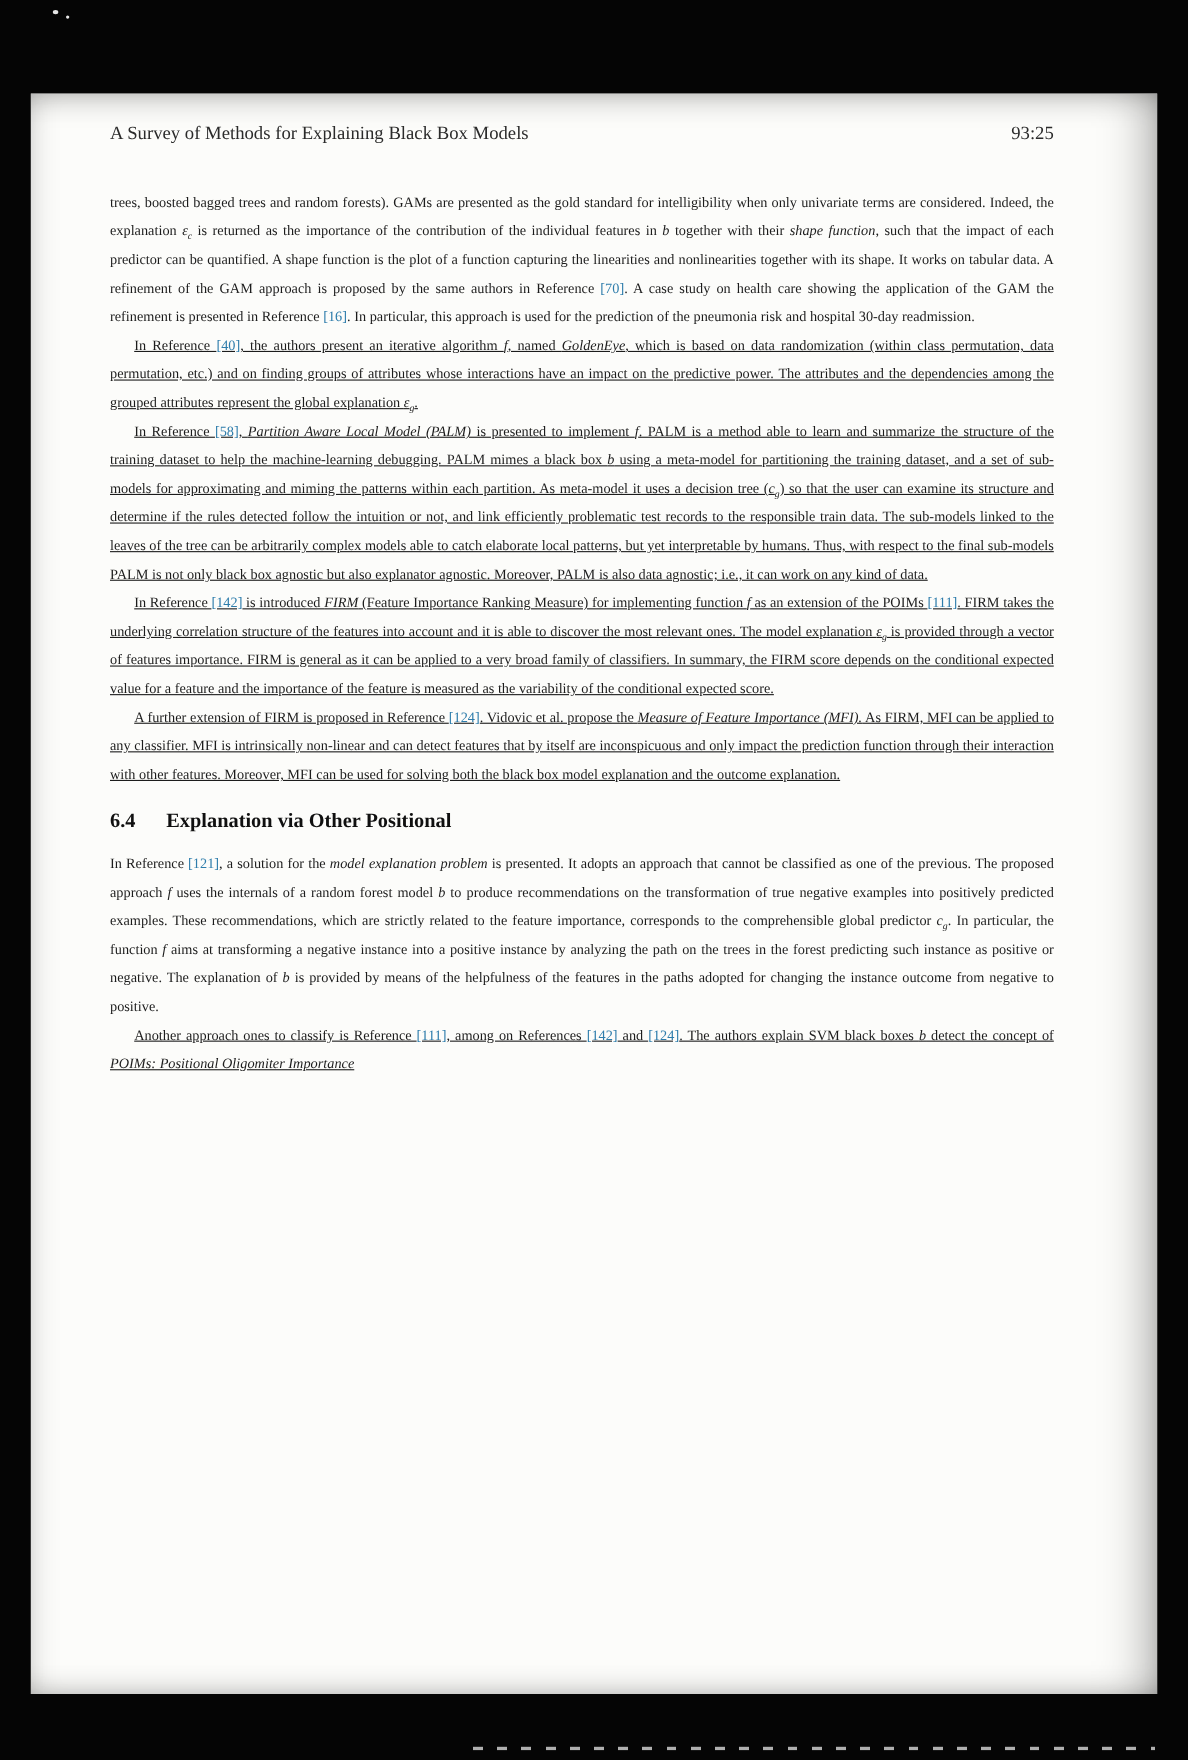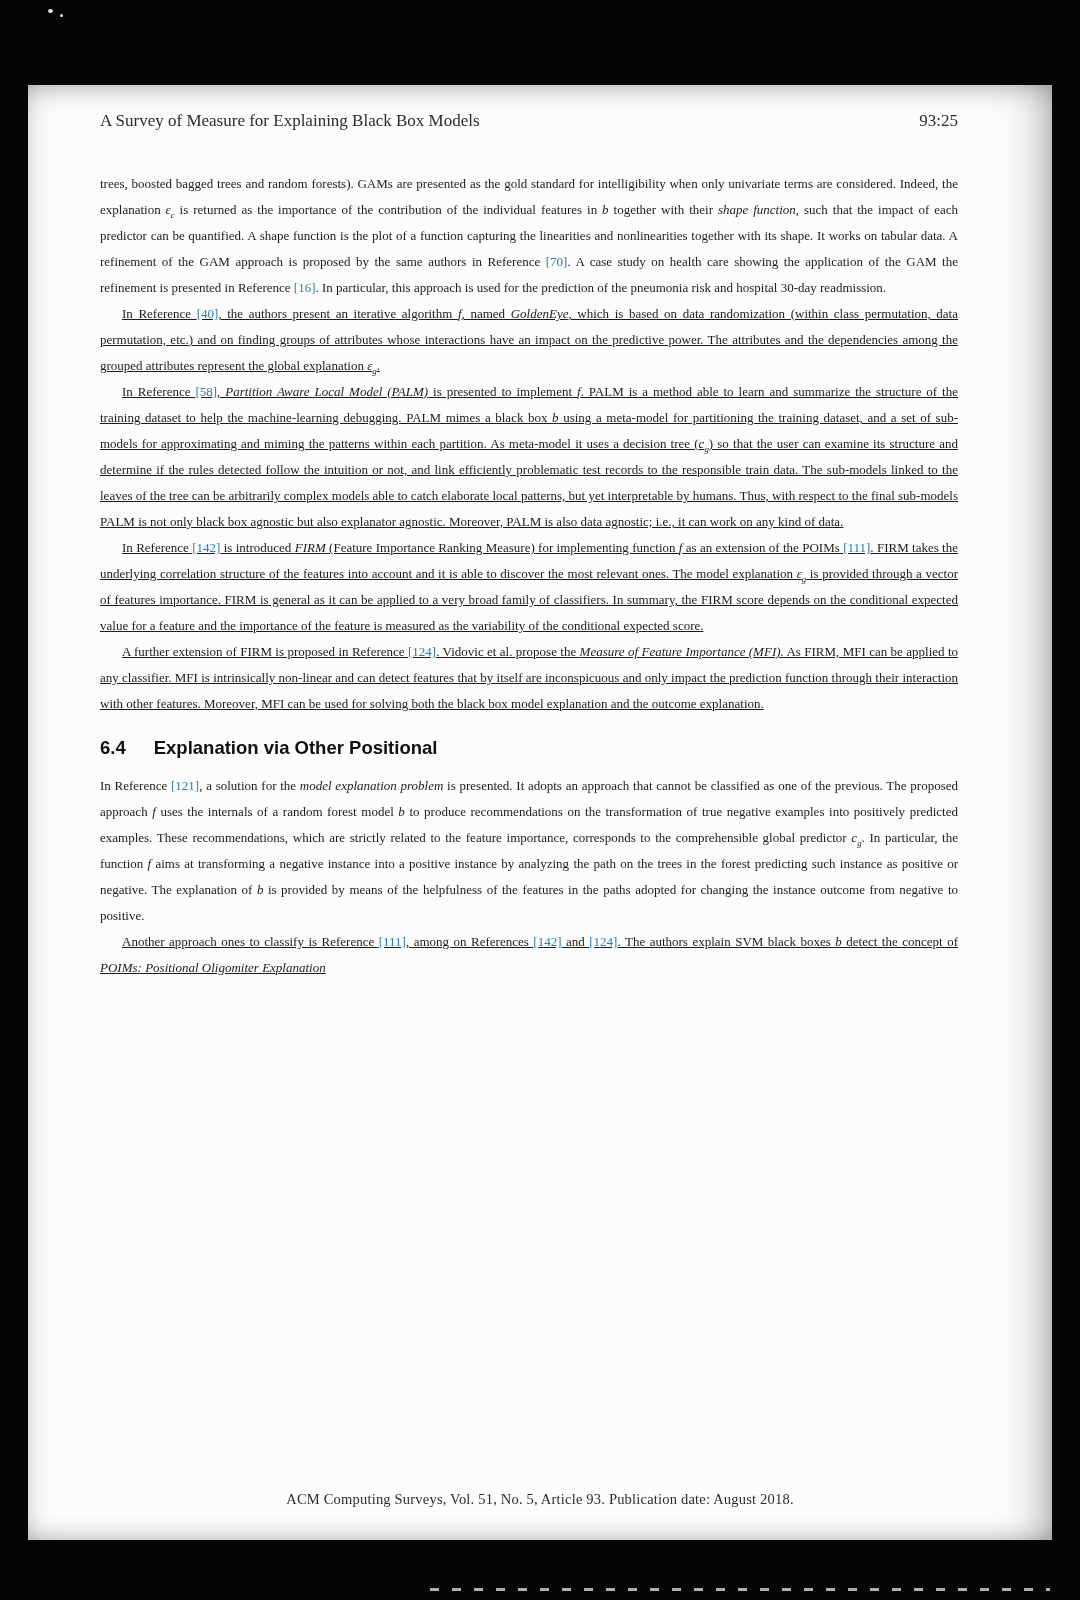--- a/index.html
+++ b/index.html
@@ -56,21 +56,21 @@
     font-style: italic;
     font-size: 0.68em;
     line-height: 0;
   }
   .ref {
     color: var(--link-color, #2d7cab);
     cursor: pointer;
   }
   .section-heading {
     display: flex;
-    font-family: Liberation Sans, sans-serif;
+    font-family: Liberation Serif, serif;
     font-size: 18.5px;
     font-weight: 700;
     color: #101010;
     margin: 20px 0 14px 0;
   }
   .sec-num {
     margin-right: 28px;
   }
   .page-footer {
     position: absolute;
@@ -100,41 +100,40 @@
   }
   .speck-1 { top: 9px; left: 48px; width: 5px; height: 4px; }
   .speck-2 { top: 14px; left: 60px; width: 3px; height: 3px; }
 </style>
 </head>
 <body style="background: rgb(5, 5, 5);">
 
 <div class="page">
 
   <div class="running-header">
-    <span>A Survey of Measure for Explaining Black Box Models</span>
+    <span>A Survey of Methods for Explaining Black Box Models</span>
     <span>93:25</span>
   </div>
 
   <div class="body-text">
       <p class=""><span>trees, boosted bagged trees and random forests). GAMs are presented as the gold standard for intelligibility when only univariate terms are considered. Indeed, the explanation </span><i>ε</i><sub class="subvar">c</sub><span> is returned as the importance of the contribution of the individual features in </span><i>b</i><span> together with their </span><i>shape function</i><span>, such that the impact of each predictor can be quantified. A shape function is the plot of a function capturing the linearities and nonlinearities together with its shape. It works on tabular data. A refinement of the GAM approach is proposed by the same authors in Reference </span><span class="ref">[70]</span><span>. A case study on health care showing the application of the GAM the refinement is presented in Reference </span><span class="ref">[16]</span><span>. In particular, this approach is used for the prediction of the pneumonia risk and hospital 30-day readmission.</span></p>
       <p class="indent"><span>In Reference </span><span class="ref">[40]</span><span>, the authors present an iterative algorithm </span><i>f</i><span>, named </span><i>GoldenEye</i><span>, which is based on data randomization (within class permutation, data permutation, etc.) and on finding groups of attributes whose interactions have an impact on the predictive power. The attributes and the dependencies among the grouped attributes represent the global explanation </span><i>ε</i><sub class="subvar">g</sub><span>.</span></p>
       <p class="indent"><span>In Reference </span><span class="ref">[58]</span><span>, </span><i>Partition Aware Local Model (PALM)</i><span> is presented to implement </span><i>f</i><span>. PALM is a method able to learn and summarize the structure of the training dataset to help the machine-learning debugging. PALM mimes a black box </span><i>b</i><span> using a meta-model for partitioning the training dataset, and a set of sub-models for approximating and miming the patterns within each partition. As meta-model it uses a decision tree (</span><i>c</i><sub class="subvar">g</sub><span>) so that the user can examine its structure and determine if the rules detected follow the intuition or not, and link efficiently problematic test records to the responsible train data. The sub-models linked to the leaves of the tree can be arbitrarily complex models able to catch elaborate local patterns, but yet interpretable by humans. Thus, with respect to the final sub-models PALM is not only black box agnostic but also explanator agnostic. Moreover, PALM is also data agnostic; i.e., it can work on any kind of data.</span></p>
       <p class="indent"><span>In Reference </span><span class="ref">[142]</span><span> is introduced </span><i>FIRM</i><span> (Feature Importance Ranking Measure) for implementing function </span><i>f</i><span> as an extension of the POIMs </span><span class="ref">[111]</span><span>. FIRM takes the underlying correlation structure of the features into account and it is able to discover the most relevant ones. The model explanation </span><i>ε</i><sub class="subvar">g</sub><span> is provided through a vector of features importance. FIRM is general as it can be applied to a very broad family of classifiers. In summary, the FIRM score depends on the conditional expected value for a feature and the importance of the feature is measured as the variability of the conditional expected score.</span></p>
       <p class="indent"><span>A further extension of FIRM is proposed in Reference </span><span class="ref">[124]</span><span>. Vidovic et al. propose the </span><i>Measure of Feature Importance (MFI).</i><span> As FIRM, MFI can be applied to any classifier. MFI is intrinsically non-linear and can detect features that by itself are inconspicuous and only impact the prediction function through their interaction with other features. Moreover, MFI can be used for solving both the black box model explanation and the outcome explanation.</span></p>
     </div>
 
   <h2 class="section-heading">
     <span class="sec-num">6.4</span>
     <span>Explanation via Other Positional</span>
   </h2>
 
   <div class="body-text">
       <p class=""><span>In Reference </span><span class="ref">[121]</span><span>, a solution for the </span><i>model explanation problem</i><span> is presented. It adopts an approach that cannot be classified as one of the previous. The proposed approach </span><i>f</i><span> uses the internals of a random forest model </span><i>b</i><span> to produce recommendations on the transformation of true negative examples into positively predicted examples. These recommendations, which are strictly related to the feature importance, corresponds to the comprehensible global predictor </span><i>c</i><sub class="subvar">g</sub><span>. In particular, the function </span><i>f</i><span> aims at transforming a negative instance into a positive instance by analyzing the path on the trees in the forest predicting such instance as positive or negative. The explanation of </span><i>b</i><span> is provided by means of the helpfulness of the features in the paths adopted for changing the instance outcome from negative to positive.</span></p>
-      <p class="indent"><span>Another approach ones to classify is Reference </span><span class="ref">[111]</span><span>, among on References </span><span class="ref">[142]</span><span> and </span><span class="ref">[124]</span><span>. The authors explain SVM black boxes </span><i>b</i><span> detect the concept of </span><i>POIMs: Positional Oligomiter Explanation</i></p>
+      <p class="indent"><span>Another approach ones to classify is Reference </span><span class="ref">[111]</span><span>, among on References </span><span class="ref">[142]</span><span> and </span><span class="ref">[124]</span><span>. The authors explain SVM black boxes </span><i>b</i><span> detect the concept of </span><i>POIMs: Positional Oligomiter Importance</i></p>
     </div>
 
-  <div class="page-footer">ACM Computing Surveys, Vol. 51, No. 5, Article 93. Publication date: August 2018.</div>
 
 </div>
 
 <div class="scan-artifact-line"></div>
 <div class="scan-speck speck-1"></div>
 <div class="scan-speck speck-2"></div>
 
 </body></html>

